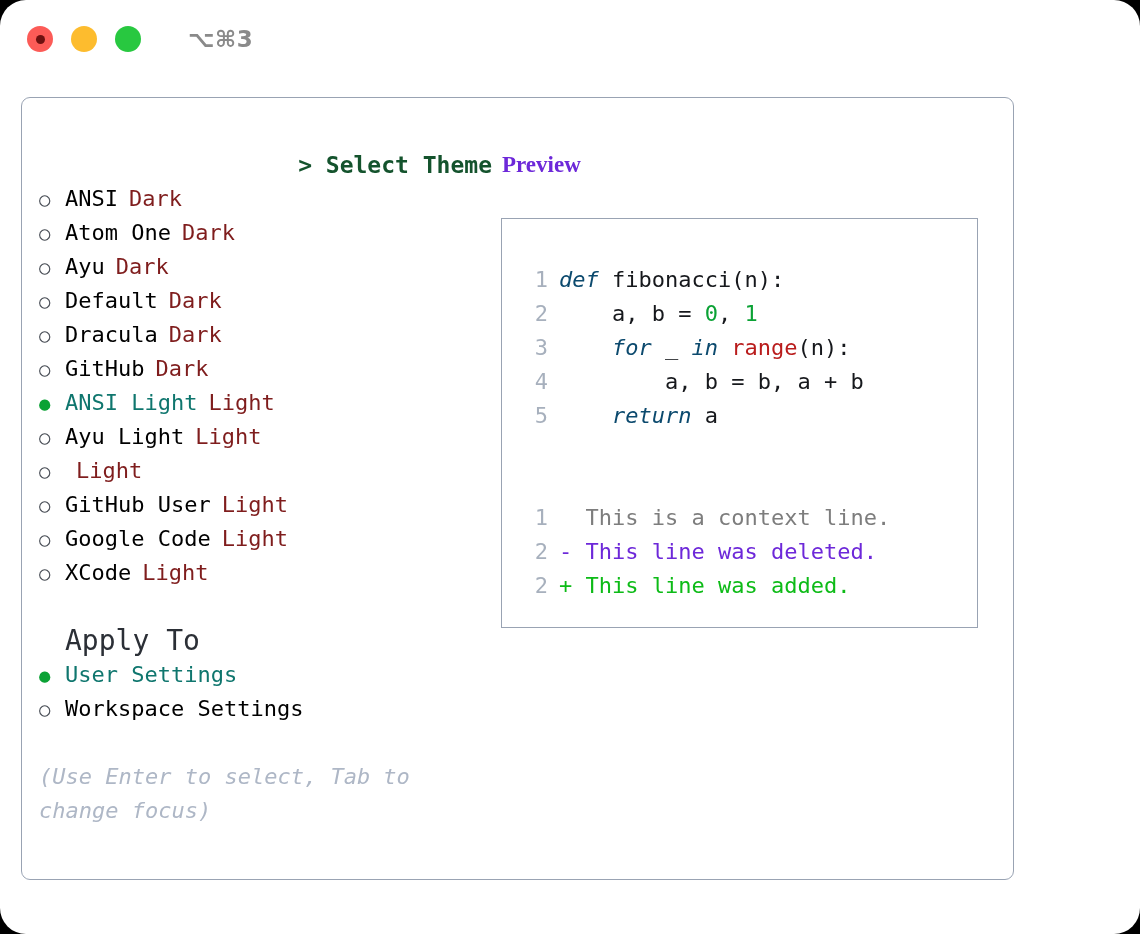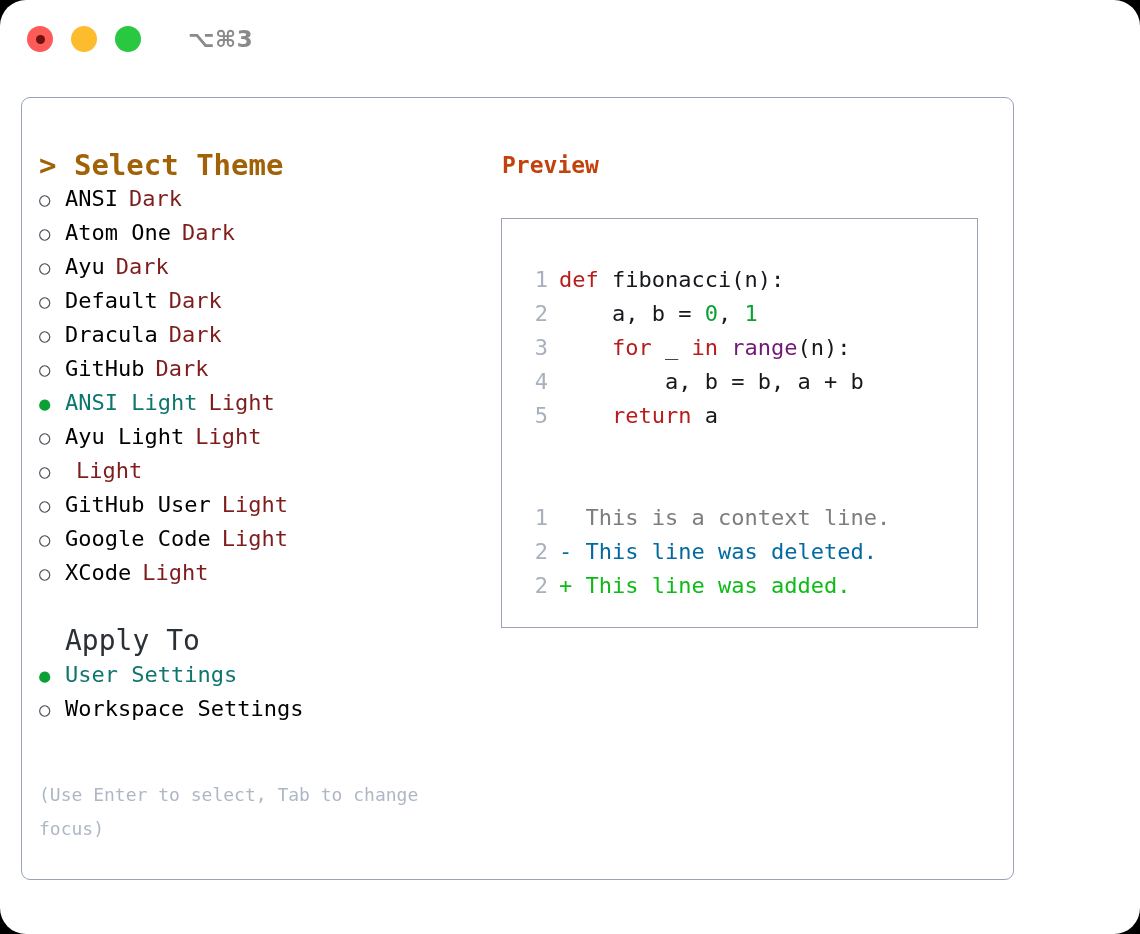--- a/index.html
+++ b/index.html
@@ -89,25 +89,26 @@
     box-sizing: border-box;
   }
   .col-right {
     flex: 1;
     padding-left: 9px;
     box-sizing: border-box;
   }
 
   
   .section-header {
-    font-size: 29px;
+    font-size: 23px;
     font-weight: 700;
-    color: #a16207;
-    line-height: 34px;
-    white-space: pre;
+    color: #14532d;
+    line-height: 34px;
+    white-space: pre;
+    text-align: right;
   }
   .theme-list, .apply-list {
     margin: 0;
     padding: 0;
     list-style: none;
   }
   .opt-row {
     display: flex;
     align-items: baseline;
     line-height: 34px;
@@ -133,36 +134,38 @@
   .apply-title {
     font-size: 28px;
     color: #2b2f36;
     line-height: 34px;
     padding-left: 26px;
     white-space: pre;
   }
   .spacer-block { height: 34px; }
 
   .hint {
-    margin-top: 52px;
-    font-size: 18px;
+    margin-top: 34px;
+    font-size: 22px;
     line-height: 34px;
     color: #aeb7c6;
     width: 410px;
     white-space: pre-wrap;
+    font-style: italic;
   }
 
   
   .preview-title {
     font-size: 23px;
     font-weight: 700;
-    color: #c2410c;
+    color: #6d28d9;
     line-height: 34px;
     margin-left: 1px;
     white-space: pre;
+    font-family: Liberation Serif, serif;
   }
   .preview-box {
     margin-top: 36px;
     width: 477px;
     height: 410px;
     border: 1.5px solid #99a3b3;
     box-sizing: border-box;
     background: #ffffff;
     padding: 44px 0 0 16px;
   }
@@ -173,26 +176,26 @@
     white-space: pre;
   }
   .lineno {
     width: 30px;
     flex: none;
     text-align: right;
     color: #a7b0bd;
     margin-right: 11px;
   }
   .code-text { color: #16181c; }
-  .tok-kw  { color: #b91c1c; }
-  .tok-fn  { color: #701a75; }
+  .tok-kw  { color: #0c4a6e; font-style: italic; }
+  .tok-fn  { color: #b91c1c; }
   .tok-num { color: #0ba235; }
   .gap-line { height: 34px; }
   .diff-ctx { color: #7d7d7d; }
-  .diff-del { color: #0369a1; }
+  .diff-del { color: #6d28d9; }
   .diff-add { color: #0dbb17; }
 </style>
 </head>
 <body>
 
 <div class="screen">
 
   <div class="titlebar">
     <div class="traffic">
       <div class="dot red">

